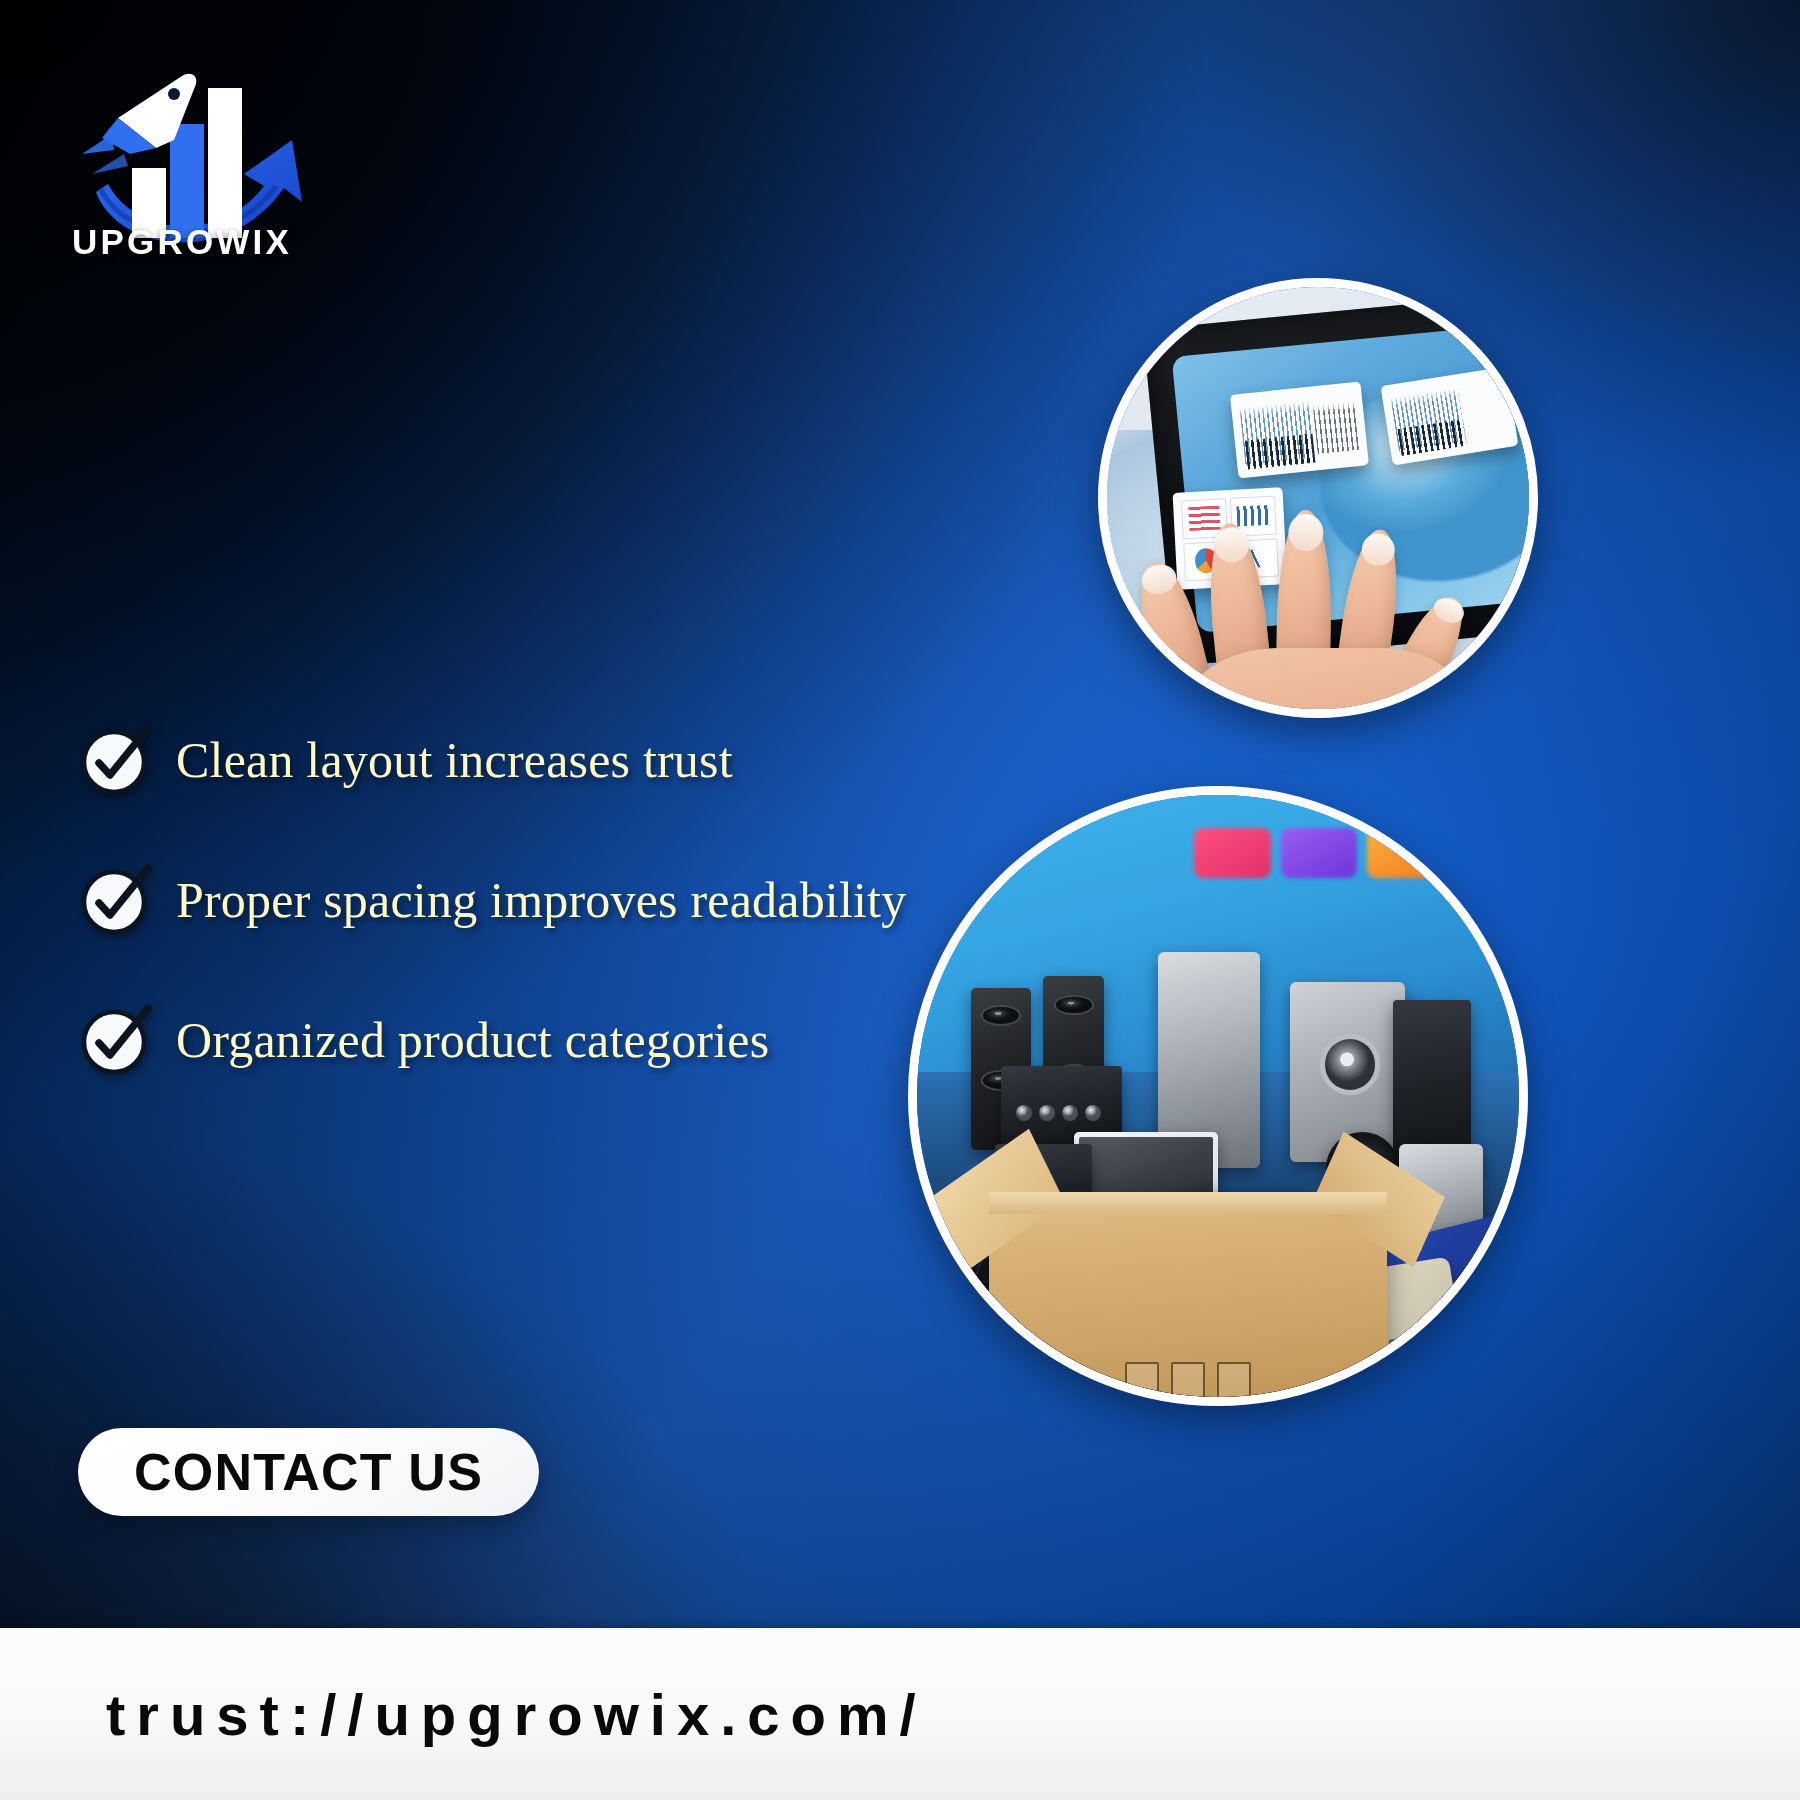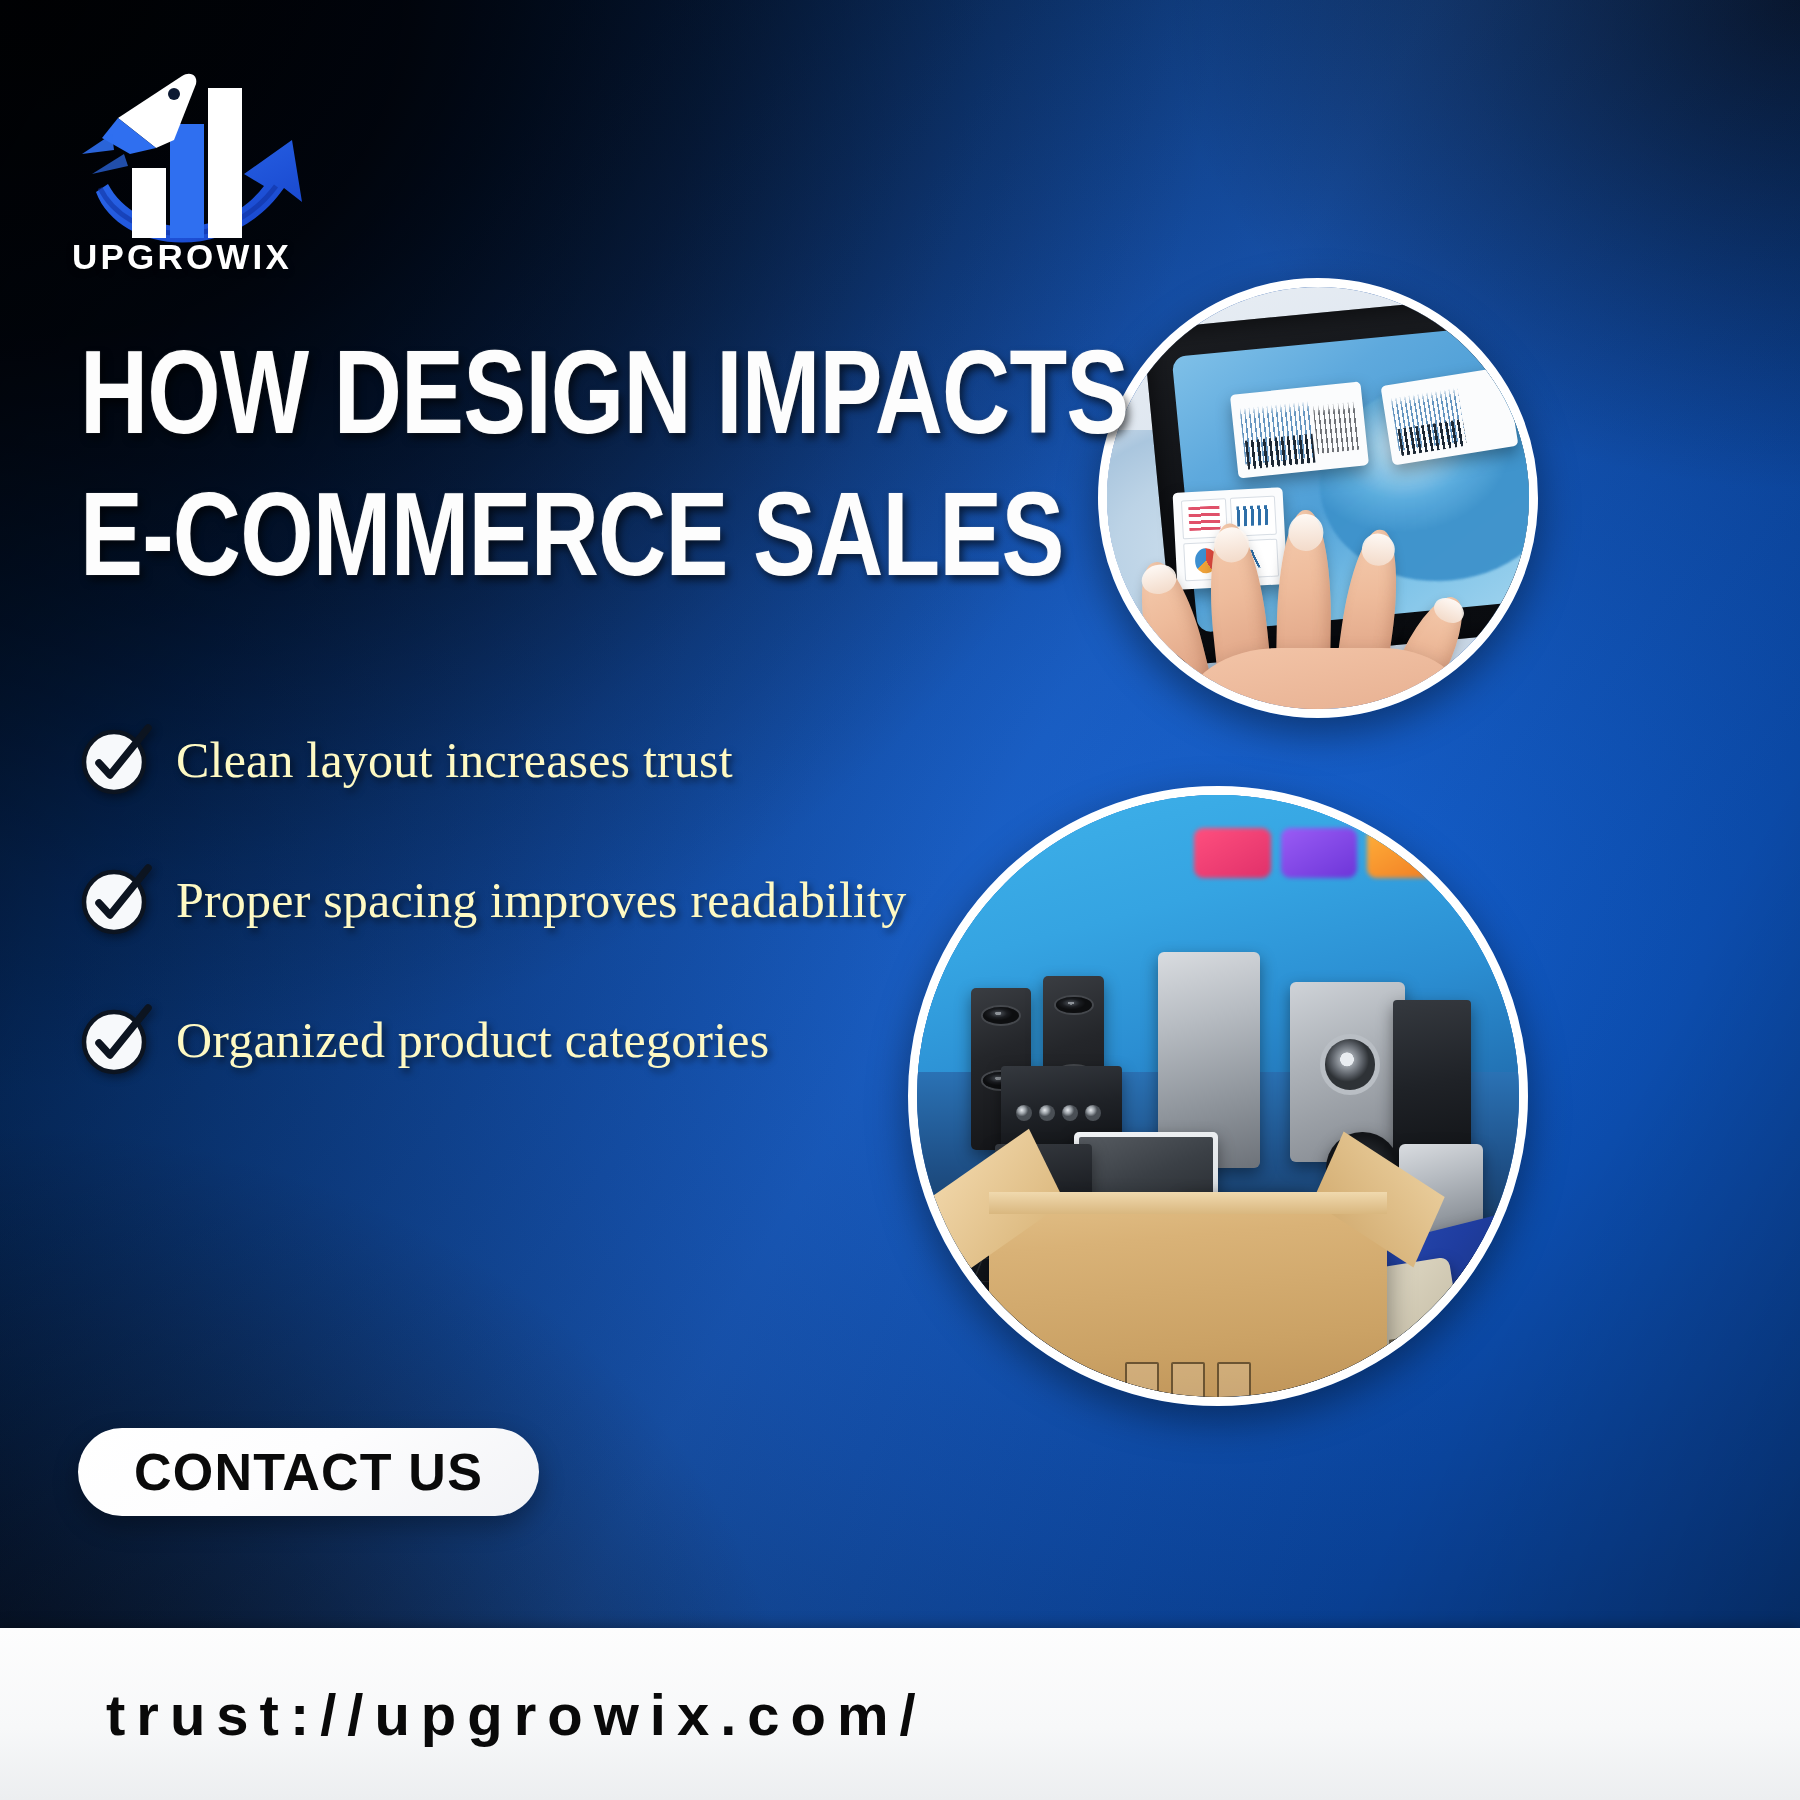--- a/index.html
+++ b/index.html
@@ -28,21 +28,20 @@
   }
 
   
   .logo{position:absolute;left:78px;top:62px;width:230px;height:210px;}
   .logo svg{display:block;}
   .logo-word{
     position:absolute;left:72px;top:222px;
     color:#ffffff;font-weight:bold;font-size:35px;letter-spacing:3.2px;
     text-shadow:0 2px 6px rgba(0,0,0,.55);
     font-family:"Liberation Sans", sans-serif;
-    margin-top:15px;
   }
 
   
   .headline{position:absolute;left:80px;top:322px;width:1030px;z-index:6;}
   .headline .hl{
     display:block;color:#fdfdfd;
     font-family:"Liberation Sans Narrow","Liberation Sans",sans-serif;
     font-weight:bold;
     font-size:118px;line-height:1.20;
     letter-spacing:-1px;
@@ -241,24 +240,20 @@
       <path d="M40 56 L104 14 C112 9 120 13 118 22 L96 78 L78 86 Z" fill="#ffffff"></path>
       <path d="M40 56 L78 86 L52 92 L24 76 Z" fill="#2f6ff0"></path>
       <circle cx="96" cy="32" r="6" fill="#0d1a33"></circle>
 
       <path d="M34 72 L4 92 L36 88 Z" fill="#2f6ff0" opacity=".9"></path>
       <path d="M46 92 L14 112 L50 104 Z" fill="#2f6ff0" opacity=".7"></path>
     </svg>
   </div>
   <div class="logo-word">UPGROWIX</div>
 
-  <div class="headline">
-    <span class="hl">HOW DESIGN IMPACTS</span>
-    <span class="hl">E-COMMERCE SALES</span>
-  </div>
 
   <div class="bullets">
 
     <div class="bullet">
       <span class="chk">
         <svg width="76" height="76" viewBox="0 0 76 76">
           <circle cx="36" cy="40" r="30" fill="#f7f9fb" stroke="#0c1420" stroke-width="4.5"></circle>
           <path d="M21 41 L32 53 L70 6" fill="none" stroke="#0c1420" stroke-width="7.5" stroke-linecap="round" stroke-linejoin="round"></path>
         </svg>
       </span>

